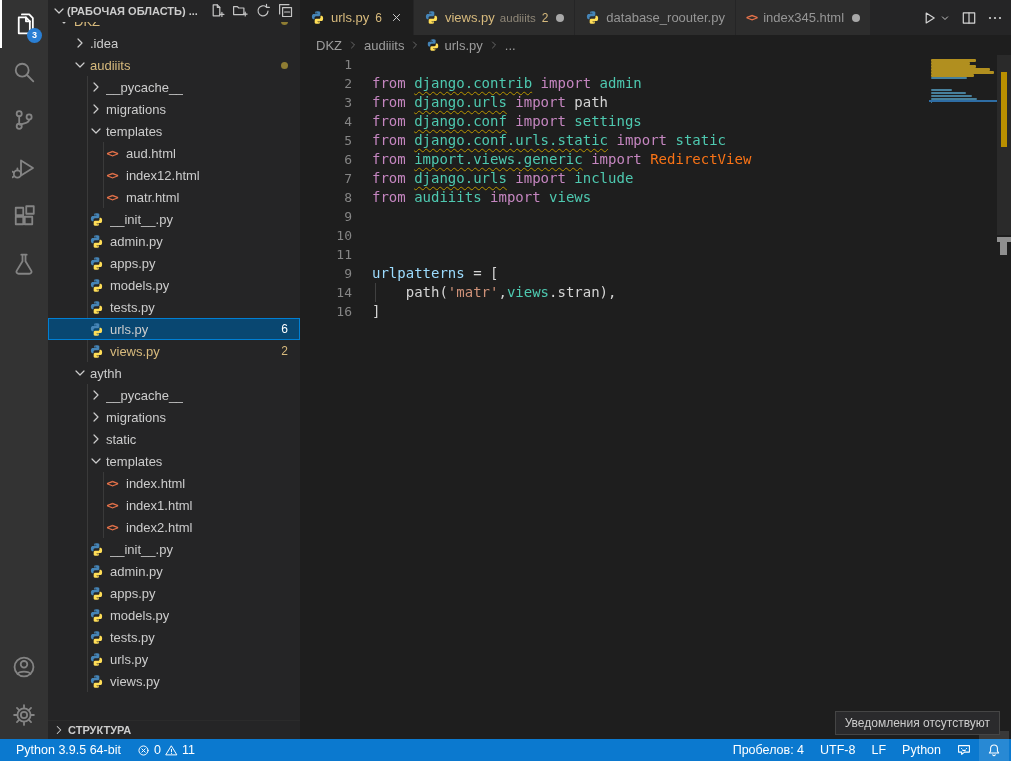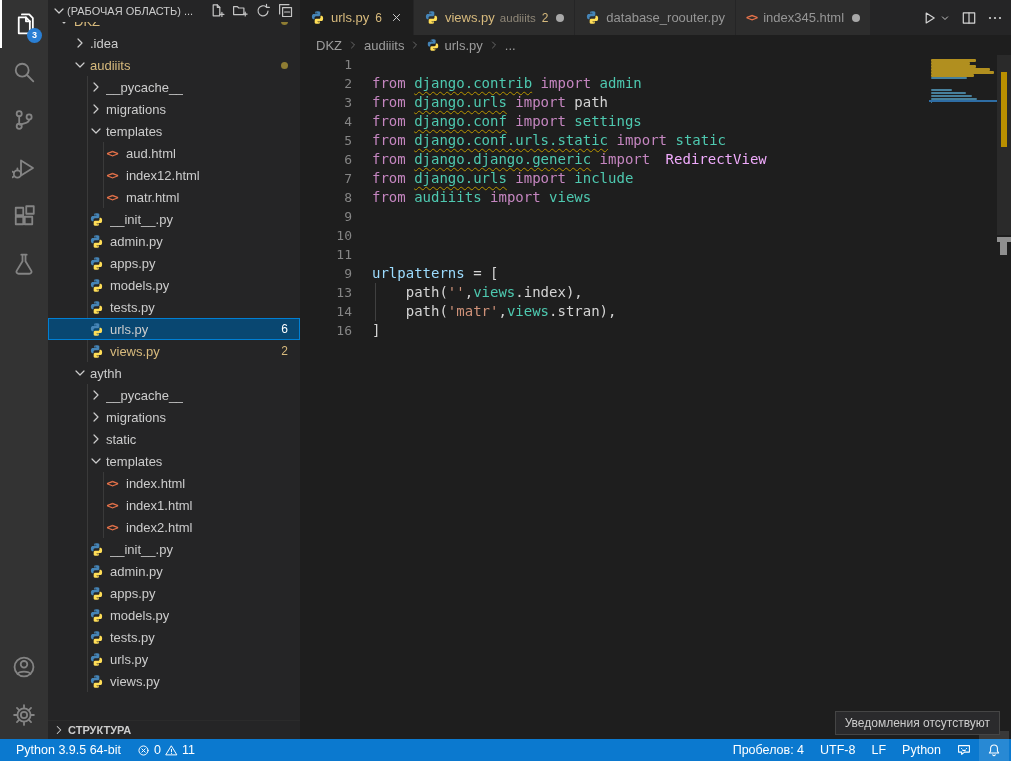--- a/index.html
+++ b/index.html
@@ -16,21 +16,21 @@
   .ab-badge{position:absolute;right:6px;bottom:5px;min-width:15px;height:15px;border-radius:9px;
             background:#2a7fd4;color:#fff;font-size:9px;line-height:15px;text-align:center;font-weight:bold;}
   
   .sidebar{width:252px;background:#252526;flex:none;display:flex;flex-direction:column;overflow:hidden;}
   .sb-title{height:33px;flex:none;display:flex;align-items:center;padding:0 12px 0 17px;font-size:11px;
             letter-spacing:.5px;color:#bbbbbb;}
   .sb-title .sp{flex:1;}
   .sb-title .more{color:#c5c5c5;cursor:pointer;display:flex;}
   .ws-row{height:22px;flex:none;display:flex;align-items:center;padding:0 6px 0 3px;color:#cccccc;cursor:pointer;}
   .ws-row .chev{display:flex;width:16px;flex:none;color:#cccccc;}
-  .ws-label{font-size:11px;font-weight:normal;white-space:nowrap;overflow:hidden;flex:1;}
+  .ws-label{font-size:11px;font-weight:bold;white-space:nowrap;overflow:hidden;flex:1;}
   .ws-actions{display:flex;gap:7px;color:#c5c5c5;margin-left:4px;}
   .ws-actions span{display:flex;cursor:pointer;}
   .tree{flex:1;overflow:hidden;position:relative;}
   .trow{position:relative;height:22px;display:flex;align-items:center;font-size:13px;color:#cccccc;
         cursor:pointer;white-space:nowrap;}
   .trow.first{margin-top:-12px;}
   .trow.sel{background:#094771;box-shadow:inset 0 0 0 1px #007fd4;}
   .trow .chev{display:flex;width:16px;flex:none;margin-right:2px;color:#cccccc;}
   .trow .ficon{display:flex;width:16px;flex:none;margin-right:6px;align-items:center;justify-content:center;}
   .trow .lbl{overflow:hidden;text-overflow:ellipsis;}
@@ -68,21 +68,21 @@
   .cline{position:relative;height:19px;line-height:19px;padding-left:72px;
          font-family:"DejaVu Sans Mono",monospace;font-size:14px;white-space:pre;color:#d4d4d4;}
   .cline .num{position:absolute;left:0;top:0;width:52px;text-align:right;color:#858585;font-size:13px;}
   .cline.cur{box-shadow:inset 0 1px 0 0 #353535,inset 0 -1px 0 0 #353535;}
   .cline.cur .num{color:#c6c6c6;}
   .cline .ig{position:absolute;left:75px;top:0;bottom:0;width:1px;background:#404040;}
   .tk-k{color:#C586C0;}
   .tk-m{color:#4EC9B0;text-decoration-line:underline;text-decoration-style:wavy;
         text-decoration-color:#b89500;text-decoration-thickness:1px;text-underline-offset:3px;}
   .tk-t{color:#4EC9B0;}
-  .tk-t2{color:#f0abfc;margin-left:7px;}
+  .tk-t2{color:#f97316;}
   .tk-p{color:#d4d4d4;}
   .tk-s{color:#CE9178;}
   .tk-v{color:#9CDCFE;}
   .tk-b{color:#d4d4d4;box-shadow:inset 0 0 0 1px #707070;background:rgba(90,90,90,.22);}
   
   .minimap{position:absolute;top:0;right:14px;width:68px;height:120px;}
   .mrow{position:absolute;left:2px;border-radius:1px;}
   .mline{position:absolute;left:0;right:0;height:2px;background:#2e6da4;}
   .overview{position:absolute;top:0;right:0;width:14px;bottom:0;}
   .ov-slider{position:absolute;top:0;right:0;width:14px;height:180px;background:rgba(121,121,121,.13);}
@@ -627,28 +627,27 @@
             <span>...</span>
           </span>
         </div>
       <div class="editor">
         <div class="code" id="code">
             <div class="cline"><span class="num">1</span></div>
             <div class="cline"><span class="num">2</span><span class="tk-k">from </span><span class="tk-m">django.contrib</span><span class="tk-k"> import </span><span class="tk-t">admin</span></div>
             <div class="cline"><span class="num">3</span><span class="tk-k">from </span><span class="tk-m">django.urls</span><span class="tk-k"> import </span><span class="tk-p">path</span></div>
             <div class="cline"><span class="num">4</span><span class="tk-k">from </span><span class="tk-m">django.conf</span><span class="tk-k"> import </span><span class="tk-t">settings</span></div>
             <div class="cline"><span class="num">5</span><span class="tk-k">from </span><span class="tk-m">django.conf.urls.static</span><span class="tk-k"> import </span><span class="tk-t">static</span></div>
-            <div class="cline"><span class="num">6</span><span class="tk-k">from </span><span class="tk-m">django.django.generic</span><span class="tk-k"> import </span><span class="tk-t2">RedirectView</span></div>
+            <div class="cline"><span class="num">6</span><span class="tk-k">from </span><span class="tk-m">import.views.generic</span><span class="tk-k"> import </span><span class="tk-t2">RedirectView</span></div>
             <div class="cline"><span class="num">7</span><span class="tk-k">from </span><span class="tk-m">django.urls</span><span class="tk-k"> import </span><span class="tk-t">include</span></div>
             <div class="cline"><span class="num">8</span><span class="tk-k">from </span><span class="tk-t">audiiits</span><span class="tk-k"> import </span><span class="tk-t">views</span></div>
             <div class="cline"><span class="num">9</span></div>
             <div class="cline"><span class="num">10</span></div>
             <div class="cline"><span class="num">11</span></div>
             <div class="cline"><span class="num">9</span><span class="tk-v">urlpatterns</span><span class="tk-p"> = [</span></div>
-            <div class="cline"><span class="num">13</span><i class="ig"></i><span class="tk-p">    path(</span><span class="tk-s">''</span><span class="tk-p">,</span><span class="tk-t">views</span><span class="tk-p">.index</span><span class="tk-p">),</span></div>
             <div class="cline"><span class="num">14</span><i class="ig"></i><span class="tk-p">    path(</span><span class="tk-s">'matr'</span><span class="tk-p">,</span><span class="tk-t">views</span><span class="tk-p">.stran</span><span class="tk-p">),</span></div>
             <div class="cline"><span class="num">16</span><span class="tk-p">]</span></div>
           </div>
         <div class="minimap" id="minimap">
             <div class="mrow" style="top: 4px; height: 3px; width: 45px; background: rgb(177, 143, 31);"></div>
             <div class="mrow" style="top: 7px; height: 3px; width: 39px; background: rgb(177, 143, 31);"></div>
             <div class="mrow" style="top: 10px; height: 3px; width: 45px; background: rgb(177, 143, 31);"></div>
             <div class="mrow" style="top: 13px; height: 3px; width: 59px; background: rgb(177, 143, 31);"></div>
             <div class="mrow" style="top: 16px; height: 3px; width: 63px; background: rgb(177, 143, 31);"></div>
             <div class="mrow" style="top: 19px; height: 3px; width: 43px; background: rgb(177, 143, 31);"></div>

